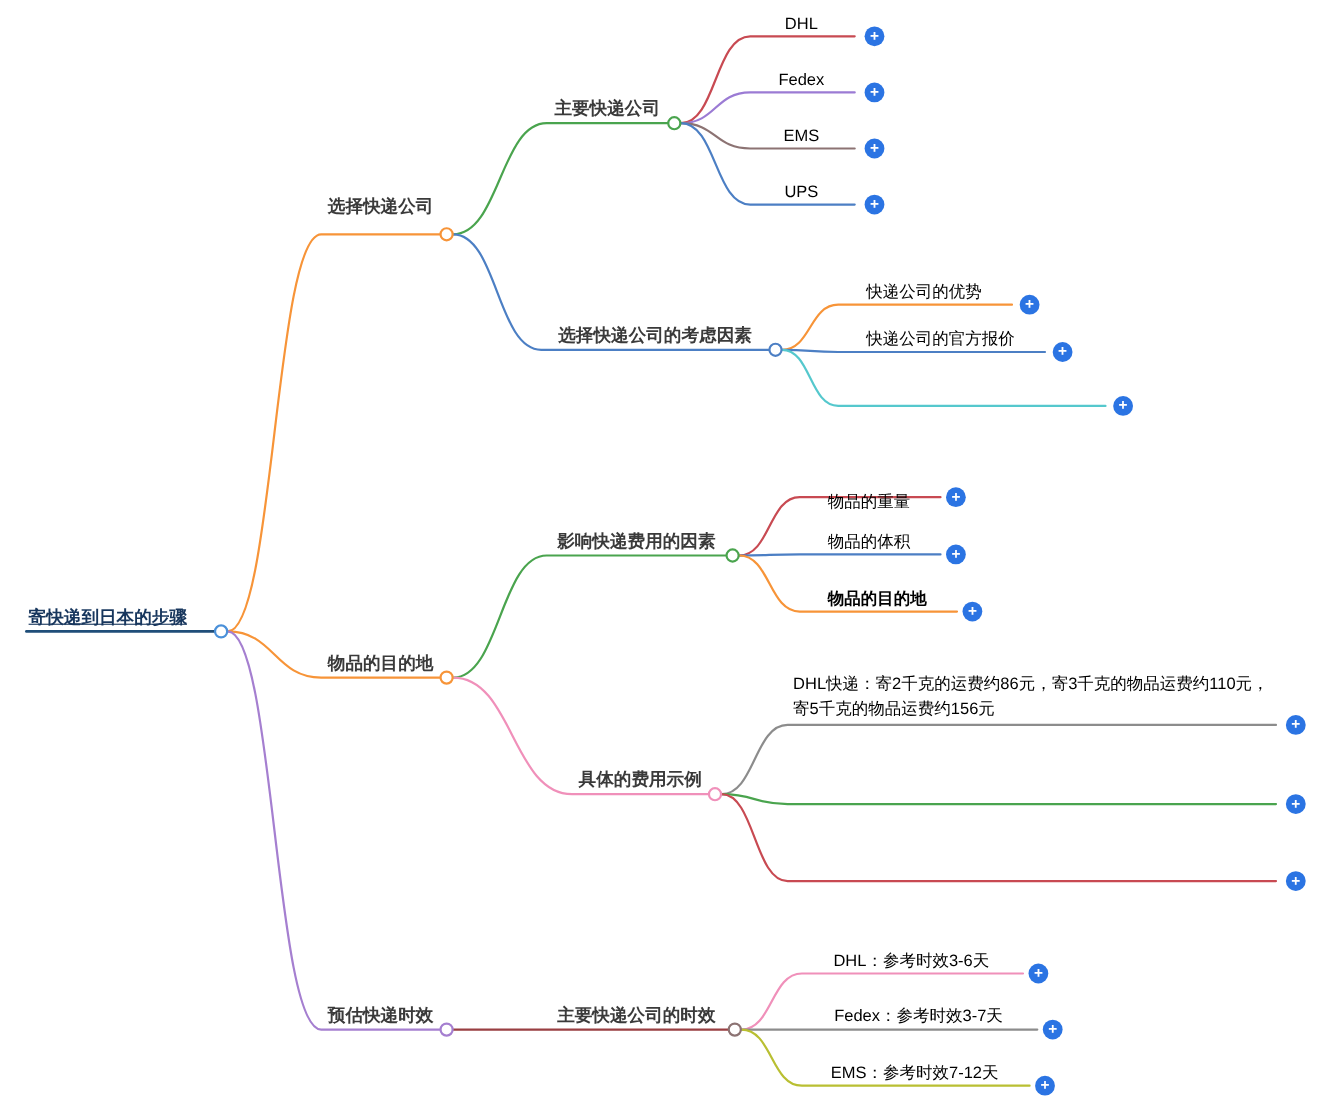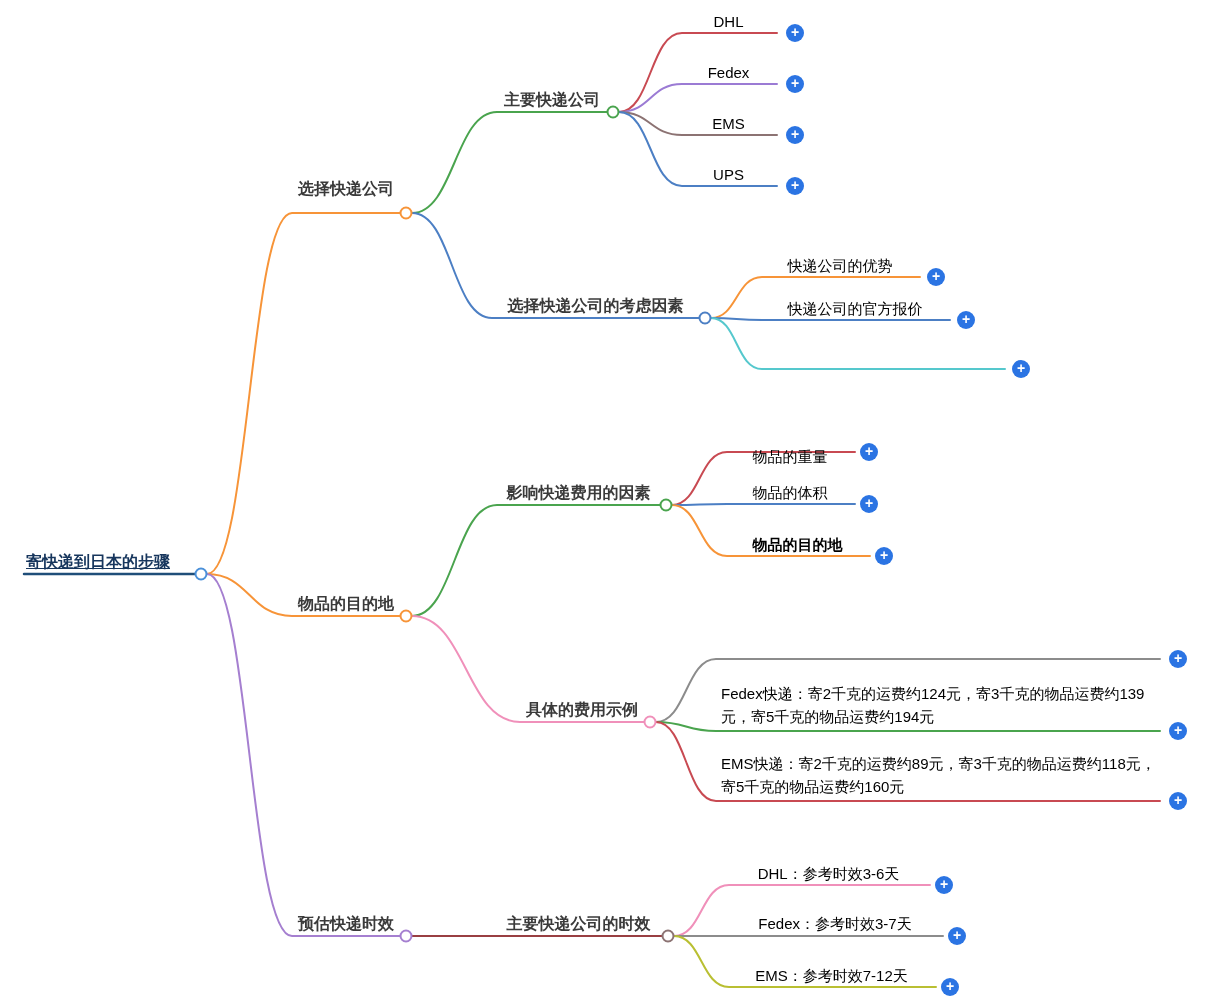--- a/index.html
+++ b/index.html
@@ -95,22 +95,21 @@
   <div class="label center" style="left:680px;top:113px;width:97px;">EMS</div>
   <div class="label center" style="left:680px;top:164px;width:97px;">UPS</div>
 
   <div class="label center" style="left:760px;top:255px;width:160px;">快递公司的优势</div>
   <div class="label center" style="left:760px;top:298px;width:190px;">快递公司的官方报价</div>
 
   <div class="label center" style="left:725px;top:446px;width:130px;">物品的重量</div>
   <div class="label center" style="left:725px;top:482px;width:130px;">物品的体积</div>
   <div class="label center" style="left:725px;top:534px;width:145px;font-weight:bold;">物品的目的地</div>
 
-  <div class="label multiline" style="left:721px;top:682px;width:442px;">Fedex快递：寄2千克的运费约124元，寄3千克的物品运费约139元，寄5千克的物品运费约194元</div>
-  <div class="label multiline" style="left:721px;top:752px;width:442px;">EMS快递：寄2千克的运费约89元，寄3千克的物品运费约118元，寄5千克的物品运费约160元</div>
+  <div class="label multiline" style="left:721px;top:610px;width:442px;">DHL快递：寄2千克的运费约86元，寄3千克的物品运费约110元，寄5千克的物品运费约156元</div>
 
   <div class="label center" style="left:727px;top:863px;width:203px;">DHL：参考时效3-6天</div>
   <div class="label center" style="left:727px;top:913px;width:216px;">Fedex：参考时效3-7天</div>
   <div class="label center" style="left:727px;top:965px;width:209px;">EMS：参考时效7-12天</div>
 
   <div class="plus" style="left:786px;top:24px;">+</div>
   <div class="plus" style="left:786px;top:75px;">+</div>
   <div class="plus" style="left:786px;top:126px;">+</div>
   <div class="plus" style="left:786px;top:177px;">+</div>
   <div class="plus" style="left:927px;top:268px;">+</div>

